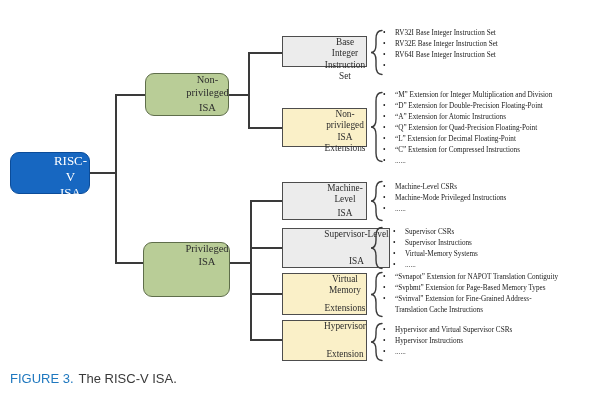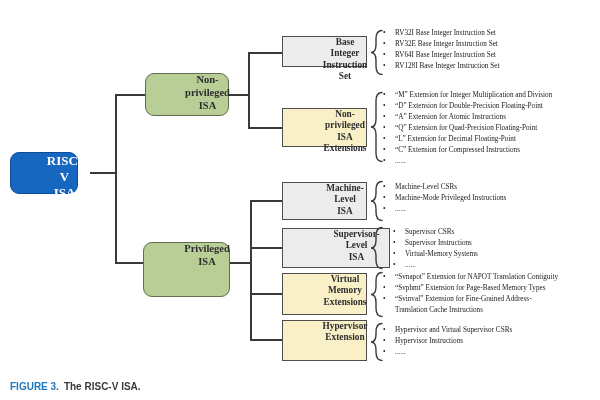--- a/index.html
+++ b/index.html
@@ -1,37 +1,37 @@
 <!DOCTYPE html>
 <html style="--root-blue: #1767c1; --root-blue-border: #0b4c99; --level1-green: #b9cd97; --level1-green-border: #5f6e4b; --ext-yellow: #faf0c8; --isa-gray: #ececec; --node-border: #4d4d4d; --line: #3a3a3a; --caption-blue: #1f78bf;"><head>
 <meta charset="utf-8">
 <style>
   html,body{margin:0;padding:0;background:#ffffff;}
   #stage{position:relative;width:600px;height:400px;background:#fff;overflow:hidden;
          font-family:"Liberation Serif", serif;}
   .box{position:absolute;box-sizing:border-box;display:flex;flex-direction:column;
-       align-items:center;justify-content:flex-start;text-align:center;font-weight:bold;
+       align-items:center;justify-content:space-between;text-align:center;font-weight:normal;
        color:#2d2d2d;padding-left:41px;}
   .box .bl{line-height:1.22;}
   .blue{background:var(--root-blue);border:1.6px solid var(--root-blue-border);
         border-radius:9px;color:#ffffff;font-size:13px;}
   .green{background:var(--level1-green);border:1.4px solid var(--level1-green-border);
          border-radius:9px;font-size:10.5px;}
   .gray{background:var(--isa-gray);border:1.3px solid var(--node-border);font-size:9.3px;}
   .yellow{background:var(--ext-yellow);border:1.3px solid var(--node-border);font-size:9.3px;}
   .hline{position:absolute;height:1.5px;background:var(--line);}
   .vline{position:absolute;width:1.5px;background:var(--line);}
   .brace{position:absolute;overflow:visible;}
   .items{position:absolute;width:215px;font-size:7.2px;font-weight:normal;color:#1a1a1a;}
   .item{display:flex;line-height:11px;}
   .dot{flex:0 0 12px;text-align:left;padding-left:2px;}
   .dot::before{content:"\2022";}
   .itxt{white-space:pre-line;}
   .caption{position:absolute;left:10px;top:371px;
-           font-family:"Liberation Sans", sans-serif;font-size:10px;font-weight:bold;margin-top:10px;}
+           font-family:"Liberation Sans", sans-serif;font-size:13px;font-weight:normal;}
   .cap-label{color:var(--caption-blue);margin-right:5px;}
   .cap-text{color:#3a3a3a;}
 </style>
 </head>
 <body>
 
 <div id="stage">
 
   <div class="hline" style="left:90px;top:172px;width:25px"></div>
   <div class="vline" style="left:115px;top:94px;height:169px"></div>
@@ -41,21 +41,21 @@
   <div class="vline" style="left:248px;top:52px;height:76px"></div>
   <div class="hline" style="left:248px;top:52px;width:34px"></div>
   <div class="hline" style="left:248px;top:127px;width:34px"></div>
   <div class="hline" style="left:230px;top:262px;width:20px"></div>
   <div class="vline" style="left:250px;top:200px;height:140px"></div>
   <div class="hline" style="left:250px;top:200px;width:32px"></div>
   <div class="hline" style="left:250px;top:247px;width:32px"></div>
   <div class="hline" style="left:250px;top:293px;width:32px"></div>
   <div class="hline" style="left:250px;top:339px;width:32px"></div>
 
-  <div class="box blue" style="left:10px;top:152px;width:68px;height:42px">
+  <div class="box blue" style="left:10px;top:152px;width:80px;height:42px">
     <div class="bl">RISC-V</div>
     <div class="bl">ISA</div>
   </div>
 
   <div class="box green" style="left:145px;top:73px;width:84px;height:43px">
     <div class="bl">Non-privileged</div>
     <div class="bl">ISA</div>
   </div>
   <div class="box green" style="left:143px;top:242px;width:87px;height:55px">
     <div class="bl">Privileged ISA</div>
@@ -113,21 +113,20 @@
     <div class="item">
         <span class="dot"></span>
         <span class="itxt">RV32E Base Integer Instruction Set</span>
       </div>
     <div class="item">
         <span class="dot"></span>
         <span class="itxt">RV64I Base Integer Instruction Set</span>
       </div>
     <div class="item">
         <span class="dot"></span>
-        <span class="itxt">RV128I Base Integer Instruction Set</span>
       </div>
   </div>
 
   <div class="items" style="left:381px;top:90px">
     <div class="item">
         <span class="dot"></span>
         <span class="itxt">“M” Extension for Integer Multiplication and Division</span>
       </div>
     <div class="item">
         <span class="dot"></span>

